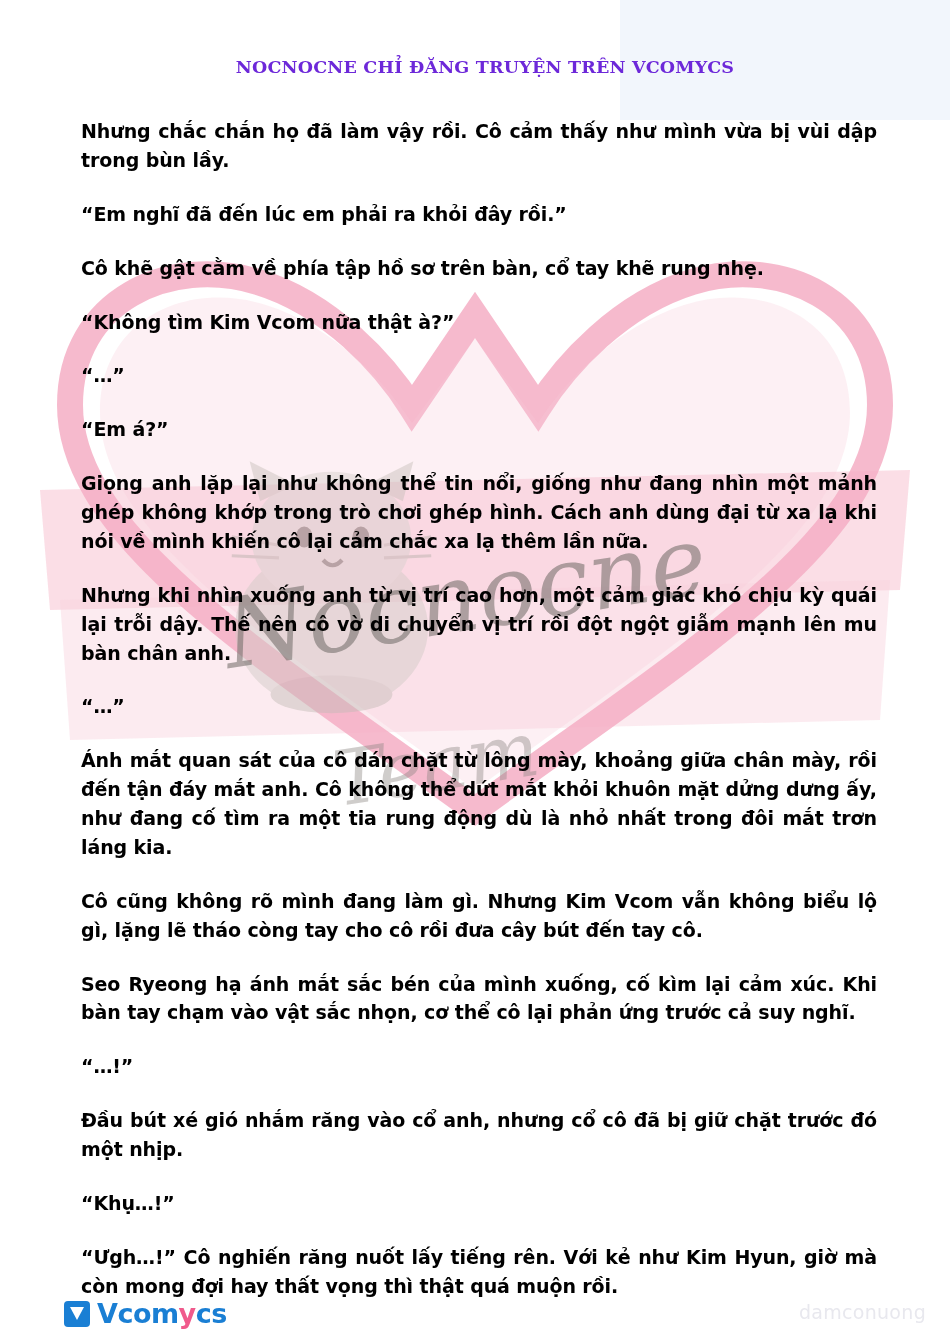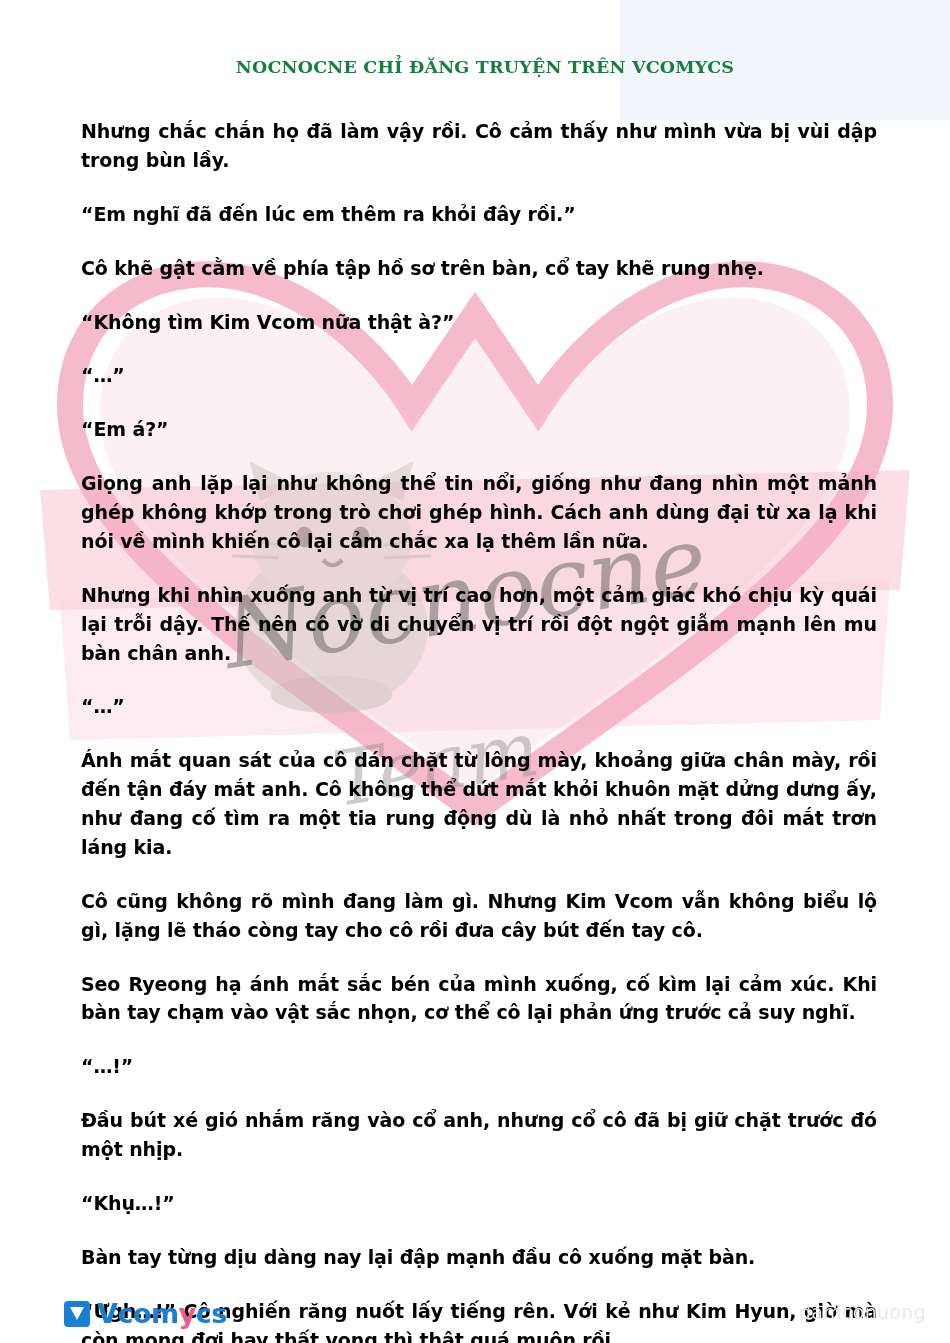--- a/index.html
+++ b/index.html
@@ -31,21 +31,21 @@
     position: relative;
     z-index: 2;
     width: 950px;
     height: 1343px;
     box-sizing: border-box;
     padding: 48px 70px 0 70px;
   }
 
   .site-banner {
     text-align: center;
-    color: #15803d;
+    color: #6d28d9;
     font-family: "DejaVu Serif", serif;
     font-weight: bold;
     font-size: 17.5px;
     letter-spacing: 0.2px;
     margin: 9px 0 0 0;
     padding-left: 20px;
   }
 
   .content {
     margin-top: 40px;
@@ -162,35 +162,34 @@
   <text x="470" y="630" text-anchor="middle" font-family="DejaVu Serif, serif" font-size="96" font-style="italic" fill="#6f6a66" opacity="0.55" transform="rotate(-9 470 630)">Nocnocne</text>
   <text x="440" y="790" text-anchor="middle" font-family="DejaVu Serif, serif" font-size="76" font-style="italic" fill="#8a8480" opacity="0.40" transform="rotate(-9 440 790)">Team</text>
 </svg>
 
 <div class="page">
 
   <div class="site-banner">NOCNOCNE CHỈ ĐĂNG TRUYỆN TRÊN VCOMYCS</div>
 
   <div class="content">
     <p class="para">Nhưng chắc chắn họ đã làm vậy rồi. Cô cảm thấy như mình vừa bị vùi dập trong bùn lầy.</p>
-    <p class="para">“Em nghĩ đã đến lúc em thêm ra khỏi đây rồi.”</p>
+    <p class="para">“Em nghĩ đã đến lúc em phải ra khỏi đây rồi.”</p>
     <p class="para">Cô khẽ gật cằm về phía tập hồ sơ trên bàn, cổ tay khẽ rung nhẹ.</p>
     <p class="para">“Không tìm Kim Vcom nữa thật à?”</p>
     <p class="para">“…”</p>
     <p class="para">“Em á?”</p>
     <p class="para">Giọng anh lặp lại như không thể tin nổi, giống như đang nhìn một mảnh ghép không khớp trong trò chơi ghép hình. Cách anh dùng đại từ xa lạ khi nói về mình khiến cô lại cảm chắc xa lạ thêm lần nữa.</p>
     <p class="para">Nhưng khi nhìn xuống anh từ vị trí cao hơn, một cảm giác khó chịu kỳ quái lại trỗi dậy. Thế nên cô vờ di chuyển vị trí rồi đột ngột giẫm mạnh lên mu bàn chân anh.</p>
     <p class="para">“…”</p>
     <p class="para">Ánh mắt quan sát của cô dán chặt từ lông mày, khoảng giữa chân mày, rồi đến tận đáy mắt anh. Cô không thể dứt mắt khỏi khuôn mặt dửng dưng ấy, như đang cố tìm ra một tia rung động dù là nhỏ nhất trong đôi mắt trơn láng kia.</p>
     <p class="para">Cô cũng không rõ mình đang làm gì. Nhưng Kim Vcom vẫn không biểu lộ gì, lặng lẽ tháo còng tay cho cô rồi đưa cây bút đến tay cô.</p>
     <p class="para">Seo Ryeong hạ ánh mắt sắc bén của mình xuống, cố kìm lại cảm xúc. Khi bàn tay chạm vào vật sắc nhọn, cơ thể cô lại phản ứng trước cả suy nghĩ.</p>
     <p class="para">“…!”</p>
     <p class="para">Đầu bút xé gió nhắm răng vào cổ anh, nhưng cổ cô đã bị giữ chặt trước đó một nhịp.</p>
     <p class="para">“Khụ…!”</p>
-    <p class="para">Bàn tay từng dịu dàng nay lại đập mạnh đầu cô xuống mặt bàn.</p>
     <p class="para">“Ưgh…!” Cô nghiến răng nuốt lấy tiếng rên. Với kẻ như Kim Hyun, giờ mà còn mong đợi hay thất vọng thì thật quá muộn rồi.</p>
 
   </div>
 </div>
 
 <div class="footer">
   <div class="footer-logo">
     <span class="mark"></span>
     <span class="wordmark"><span>Vcom</span><span class="accent">y</span><span>cs</span></span>
   </div>

